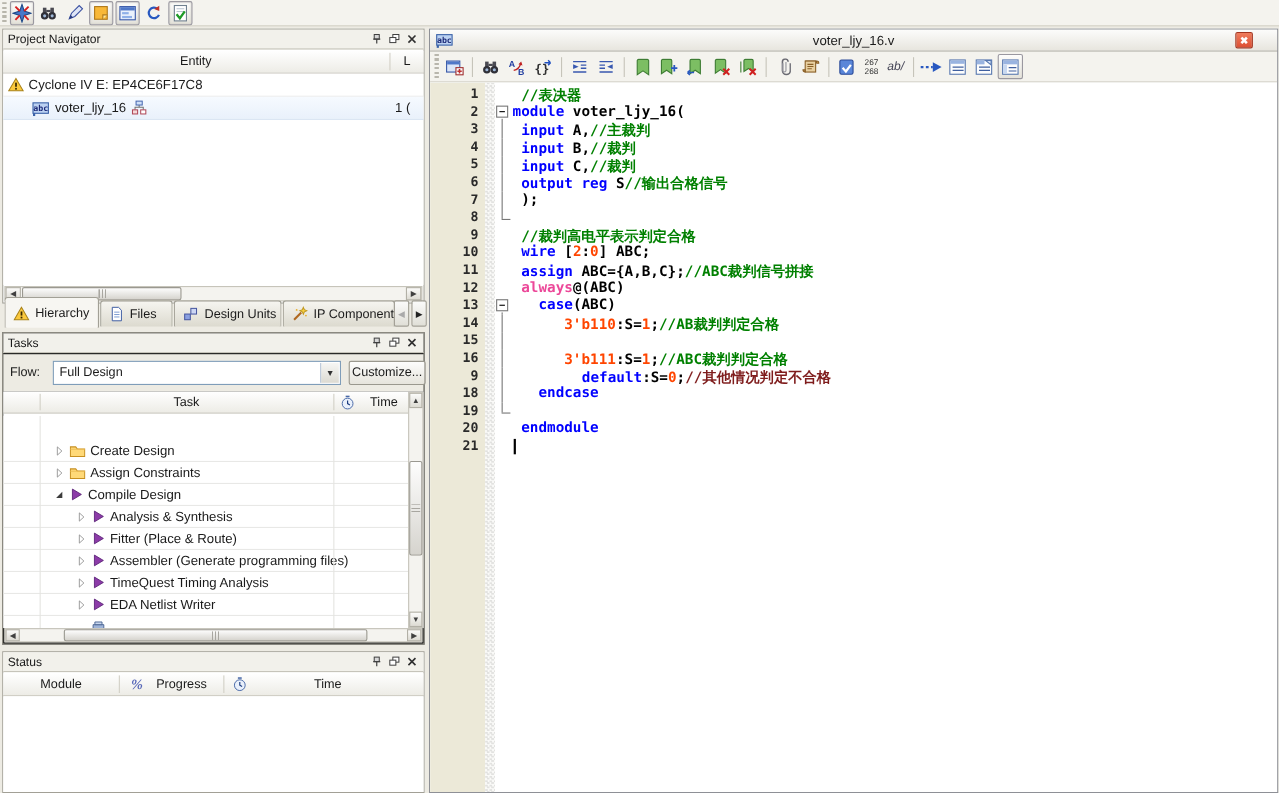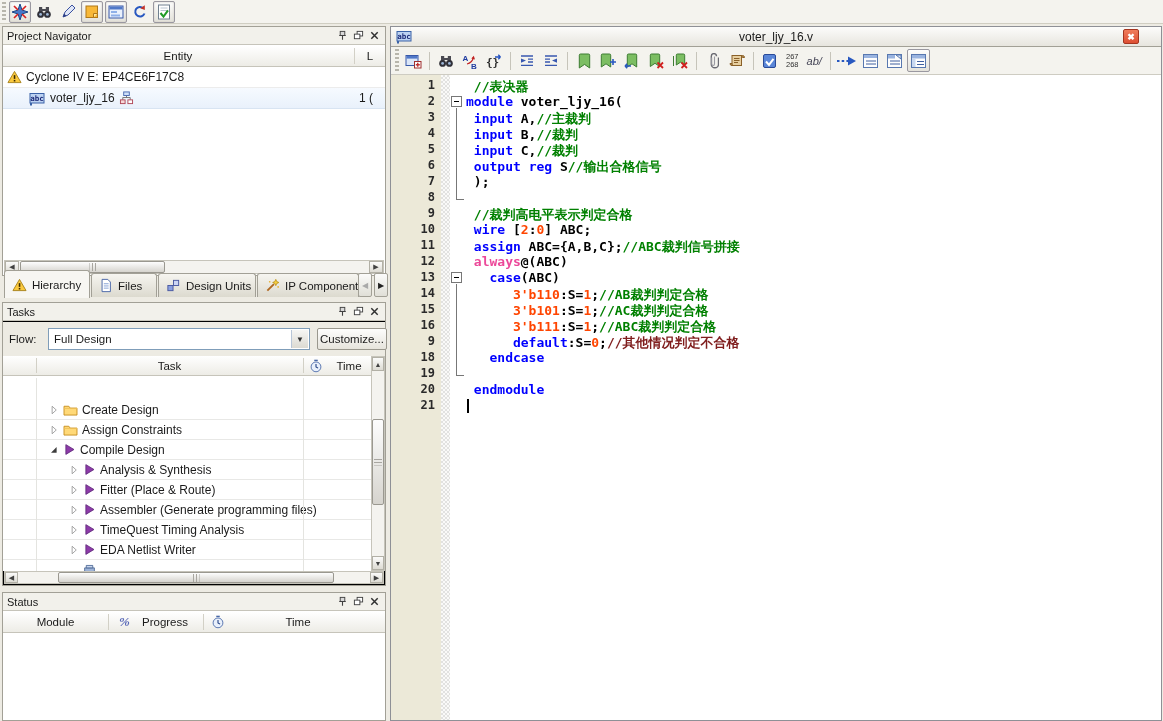--- a/index.html
+++ b/index.html
@@ -834,35 +834,34 @@
             <span class="foldc">
               <span class="fmid"></span>
             </span>
             <span class="code"><span style="color: rgb(0, 0, 0);">      </span><span style="color: rgb(255, 69, 0);">3'b110</span><span style="color: rgb(0, 0, 0);">:S=</span><span style="color: rgb(255, 69, 0);">1</span><span style="color: rgb(0, 0, 0);">;</span><span style="color: rgb(0, 128, 0);">//AB裁判判定合格</span></span>
           </div>
           <div class="codeline" style="top: 227px;">
             <span class="num">15</span>
             <span class="foldc">
               <span class="fmid"></span>
             </span>
-            <span class="code"><span style="color: rgb(0, 0, 0);">      </span><span style="color: rgb(255, 69, 0);">3'b101</span><span style="color: rgb(0, 0, 0);">:S=</span><span style="color: rgb(255, 69, 0);">1</span><span style="color: rgb(0, 0, 0);">;</span><span style="color: rgb(0, 128, 0);">//AC裁判判定合格</span></span>
           </div>
           <div class="codeline" style="top: 243px;">
             <span class="num">16</span>
             <span class="foldc">
               <span class="fmid"></span>
             </span>
             <span class="code"><span style="color: rgb(0, 0, 0);">      </span><span style="color: rgb(255, 69, 0);">3'b111</span><span style="color: rgb(0, 0, 0);">:S=</span><span style="color: rgb(255, 69, 0);">1</span><span style="color: rgb(0, 0, 0);">;</span><span style="color: rgb(0, 128, 0);">//ABC裁判判定合格</span></span>
           </div>
           <div class="codeline" style="top: 259px;">
             <span class="num">9</span>
             <span class="foldc">
               <span class="fmid"></span>
             </span>
-            <span class="code"><span style="color: rgb(0, 0, 0);">      </span><span style="color: rgb(0, 0, 255);">default</span><span style="color: rgb(0, 0, 0);">:S=</span><span style="color: rgb(255, 69, 0);">0</span><span style="color: rgb(0, 0, 0);">;</span><span style="color: #7f1d1d;">//其他情况判定不合格</span></span>
+            <span class="code"><span style="color: rgb(0, 0, 0);">      </span><span style="color: rgb(0, 0, 255); margin-left: 16px;">default</span><span style="color: rgb(0, 0, 0);">:S=</span><span style="color: rgb(255, 69, 0);">0</span><span style="color: rgb(0, 0, 0);">;</span><span style="color: #7f1d1d;">//其他情况判定不合格</span></span>
           </div>
           <div class="codeline" style="top: 275px;">
             <span class="num">18</span>
             <span class="foldc">
               <span class="fmid"></span>
             </span>
             <span class="code"><span style="color: rgb(0, 0, 0);">   </span><span style="color: rgb(0, 0, 255);">endcase</span></span>
           </div>
           <div class="codeline" style="top: 291px;">
             <span class="num">19</span>

